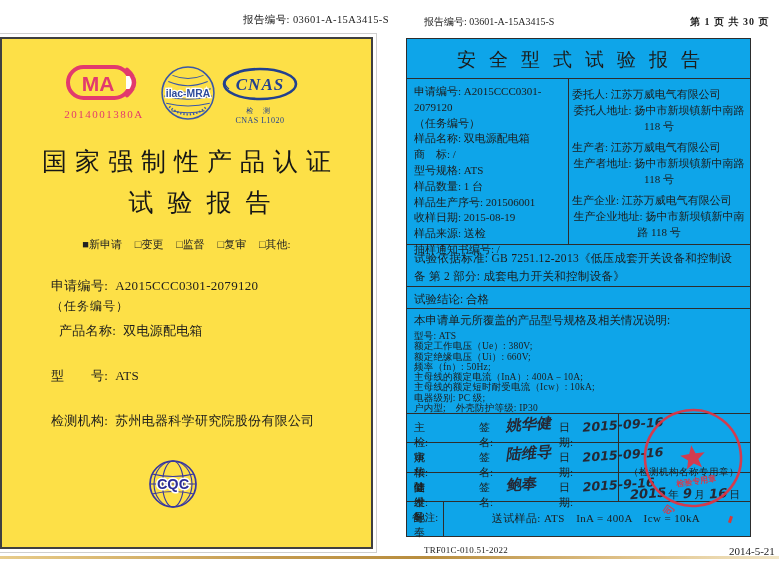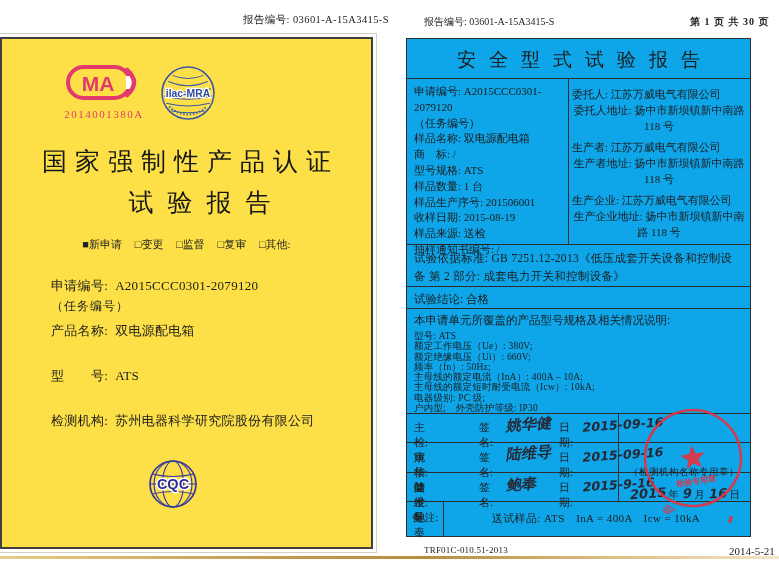--- a/index.html
+++ b/index.html
@@ -20,21 +20,21 @@
   #cnas-block{left:218px;top:28px;width:80px;text-align:center;color:#22418f;}
   #cnas-sub1{font-size:7px;letter-spacing:4px;margin-top:1px;}
   #cnas-sub2{font-size:8px;letter-spacing:.5px;}
   #left-title-1{left:0;top:106px;width:100%;text-align:center;font-size:25px;letter-spacing:8px;text-indent:8px;color:#161616;}
   #left-title-2{left:0;top:147px;width:100%;text-align:center;font-size:25px;letter-spacing:14px;text-indent:14px;color:#161616;padding-left:13px;}
   #left-checks{left:0;top:198px;width:100%;text-align:center;font-size:11px;color:#222;}
   #left-checks span{margin:0 5px;}
   .lfield{left:49px;font-size:13px;letter-spacing:.3px;}
   .lfield .val{margin-left:7px;}
   .lfield .note{font-size:12px;margin-top:3px;letter-spacing:1px;}
-  #lfield-0{top:238px;}#lfield-1{top:283px;}#lfield-2{top:328px;}#lfield-3{top:373px;}
+  #lfield-0{top:238px;}#lfield-1{top:283px;margin-left:8px;}#lfield-2{top:328px;}#lfield-3{top:373px;}
   #cqc-block{left:143px;top:417px;width:56px;height:56px;}
   
   #right-header-left{left:424px;top:15px;font-size:10px;}
   #right-header-right{left:690px;top:15px;font-size:10px;letter-spacing:1px;font-weight:bold;}
   #rtable{left:406px;top:38px;width:343px;height:497px;border:1.5px solid #2d2d2d;background:#0ea5e9;}
   .hl{position:absolute;left:0;right:0;height:1px;background:#2d2d2d;}
   .vl{position:absolute;width:1px;background:#2d2d2d;}
   #rtitle{left:0;top:8px;width:100%;text-align:center;font-size:19px;letter-spacing:13px;text-indent:13px;}
   #info-left{left:7px;top:45px;width:152px;font-size:11px;line-height:15.8px;}
   #info-right{left:165px;top:47px;width:174px;font-size:11px;line-height:16px;}
@@ -92,20 +92,29 @@
       <path d="M8 16 Q27 24 46 16" fill="none" stroke="#3a57a7" stroke-width="1"></path>
       <path d="M5 23 Q27 30 49 23" fill="none" stroke="#3a57a7" stroke-width="1"></path>
       <path d="M4 30 Q27 36 50 30" fill="none" stroke="#3a57a7" stroke-width="1"></path>
       <path d="M6 37 Q27 42 48 37" fill="none" stroke="#3a57a7" stroke-width="1"></path>
       <path d="M11 44 Q27 48 43 44" fill="none" stroke="#3a57a7" stroke-width="1"></path>
       <path d="M9 40 A25 25 0 0 0 45 40" fill="none" stroke="#3a57a7" stroke-width="2" stroke-dasharray="1.3,1.8"></path>
       <text x="27" y="30.5" text-anchor="middle" font-family="Liberation Sans, sans-serif" font-size="10" font-weight="bold" fill="#2d4b9b" stroke="#ffffff" stroke-width="2.5" paint-order="stroke">ilac-MRA</text>
     </svg>
   </div>
 
+  <div class="lb" id="cnas-block">
+    <svg width="78" height="34" viewBox="0 0 78 34">
+      <ellipse cx="39" cy="17" rx="36" ry="15" fill="none" stroke="#22418f" stroke-width="2.6"></ellipse>
+      <path d="M8 22 A33 12.5 0 0 1 18 6" fill="none" stroke="#22418f" stroke-width="1.2"></path>
+      <text x="39" y="23" text-anchor="middle" font-family="Liberation Serif, serif" font-style="italic" font-size="17" font-weight="bold" fill="#22418f" letter-spacing="1">CNAS</text>
+    </svg>
+    <div id="cnas-sub1">检 测</div>
+    <div id="cnas-sub2">CNAS L1020</div>
+  </div>
 
   <div class="lb" id="left-title-1">国家强制性产品认证</div>
   <div class="lb" id="left-title-2">试验报告</div>
 
   <div class="lb" id="left-checks">
     <span>■新申请</span>
     <span>□变更</span>
     <span>□监督</span>
     <span>□复审</span>
     <span>□其他:</span>
@@ -234,15 +243,15 @@
     </text>
     <polygon points="52,39 55.2,47.6 64.4,48 57.2,53.7 59.6,62.5 52,57.5 44.4,62.5 46.8,53.7 39.6,48 48.8,47.6" fill="#e23443"></polygon>
     <text x="52" y="78" text-anchor="middle" font-size="8" fill="#e23443" font-weight="bold">检验专用章</text>
   </svg>
 
   <div class="abs" id="remark-label">备 注:</div>
   <div class="abs" id="remark-value">送试样品: ATS　InA = 400A　Icw = 10kA</div>
   <div class="abs" id="red-tick"></div>
 </div>
 
-<div class="abs" id="footer-left">TRF01C-010.51-2013</div>
+<div class="abs" id="footer-left">TRF01C-010.51-2022</div>
 <div class="abs" id="footer-right">2014-5-21</div>
 <div class="abs" id="scan-line"></div>
 
 </body></html>

